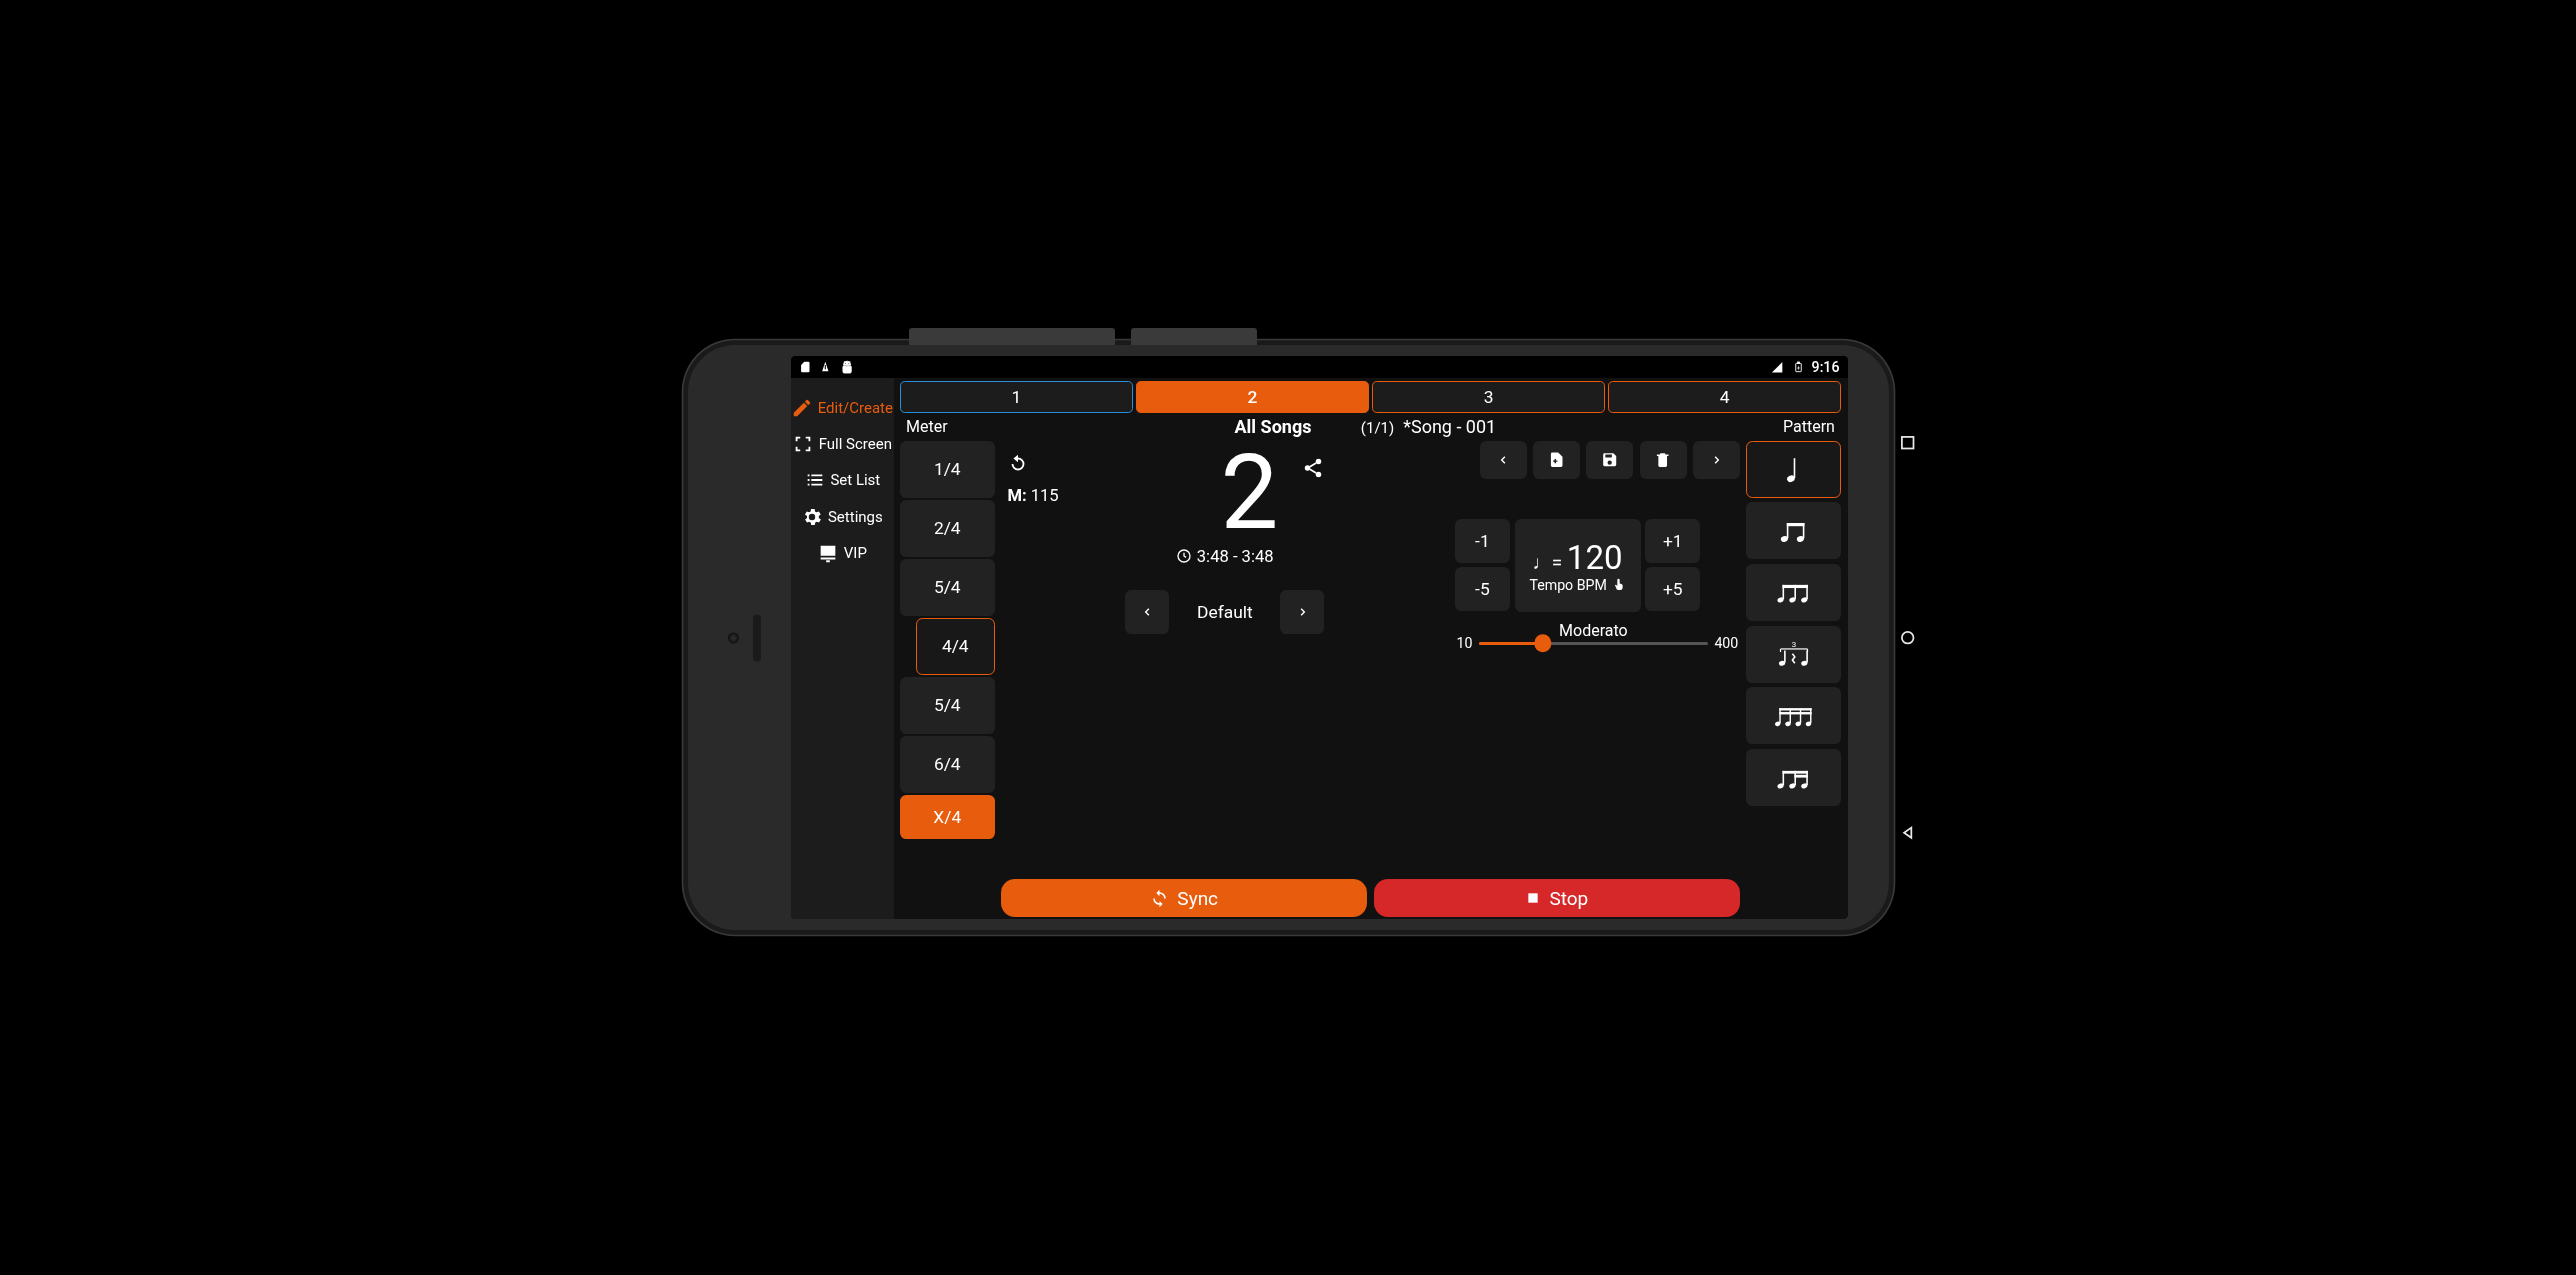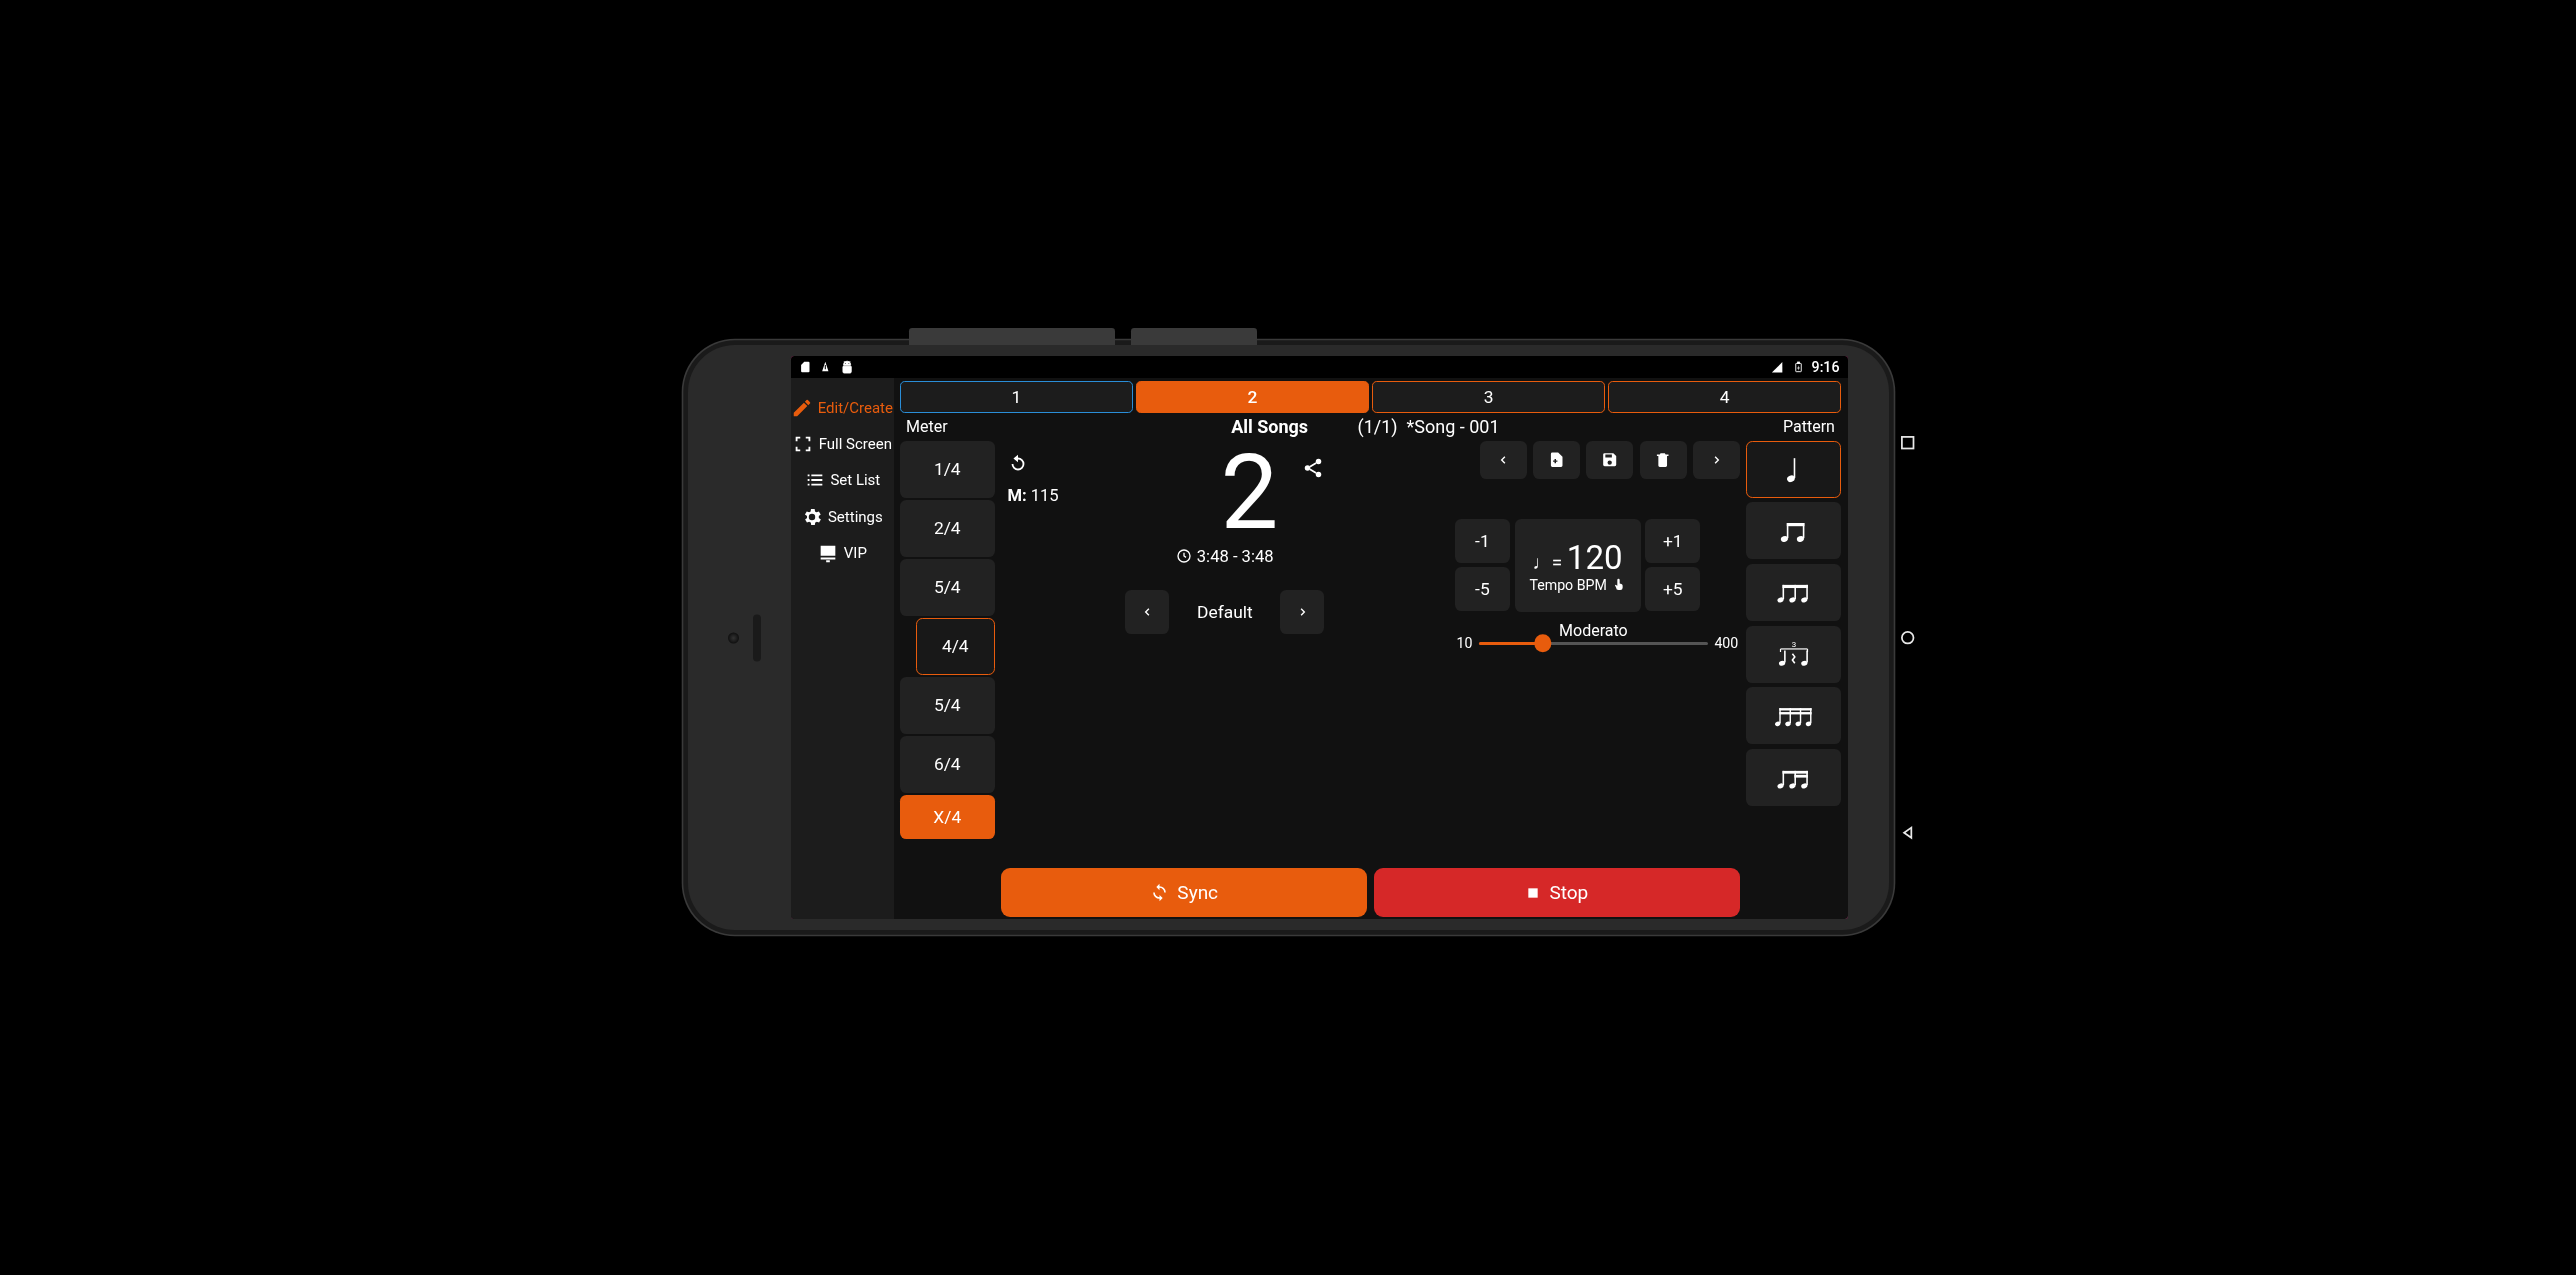--- a/index.html
+++ b/index.html
@@ -113,21 +113,21 @@
   .slider-label { position:absolute; left:50%; transform:translateX(-50%); top:-20.6px; font-size:16px;}
   .set-row { display:flex; align-items:center; justify-content:center; margin-top:1.6px;}
   .arrow-btn { width:44px; height:44px; background:#222; border-radius:6.3px; display:flex; align-items:center; justify-content:center; font-size:19px; cursor:pointer;}
   .set-name { font-size:17.4px; width:111px; text-align:center;}
   .time-row { display:flex; align-items:center; justify-content:center; gap:4.7px; font-size:16.6px; margin-top:3.2px;}
   .m-count { font-size:16.6px; margin-top:6.3px;}
   .top-display { display:flex; align-items:flex-start;}
   .disp-side { display:flex; flex-direction:column; align-items:flex-start; gap:4.7px; padding-top:12.6px; padding-left:6.3px; width:95px;}
   .disp-mid { flex:1; display:flex; flex-direction:column; align-items:center;}
   .sync-btn, .stop-btn {
-    flex:1; height:49px; border-radius:9px;
+    flex:1; height:38px; border-radius:14px;
     display:flex; align-items:center; justify-content:center; gap:8px;
     font-size:19px; cursor:pointer;
   }
   .sync-btn { background:#e85c0d; }
   .stop-btn { background:#d62828; }
   .bottom-row { display:flex; gap:6.3px; margin-top:auto; padding-bottom:1.6px;}
   svg { display:block; }
   .center-right { width:285px; display:flex; flex-direction:column; }
   .vol-top { position:absolute; top:-17.4px; left:221px; width:206px; height:17.4px; background:#3a3a3a; border-radius:3.2px 3.2px 0 0;}
   .vol-top2 { position:absolute; top:-17.4px; left:443px; width:126px; height:17.4px; background:#3a3a3a; border-radius:3.2px 3.2px 0 0;}
@@ -230,21 +230,21 @@
             </div>
           <div class="beat-cell plain">
               <span>4</span>
             </div>
         </div>
 
         <div class="header-row">
           <span class="meter-label">Meter</span>
           <span class="song-title">
             <b>All Songs</b>&nbsp;&nbsp;
-            <span style="font-size:18px;margin-left:36px;">(1/1)</span>&nbsp;
+            <span style="font-size:15px;margin-left:36px;">(1/1)</span>&nbsp;
             <span>*Song - 001</span>
           </span>
           <span class="pattern-label">Pattern</span>
         </div>
 
         <div class="body-row">
 
           <div class="meter-col">
             <div class="meter-btn">
                 <span>1/4</span>

